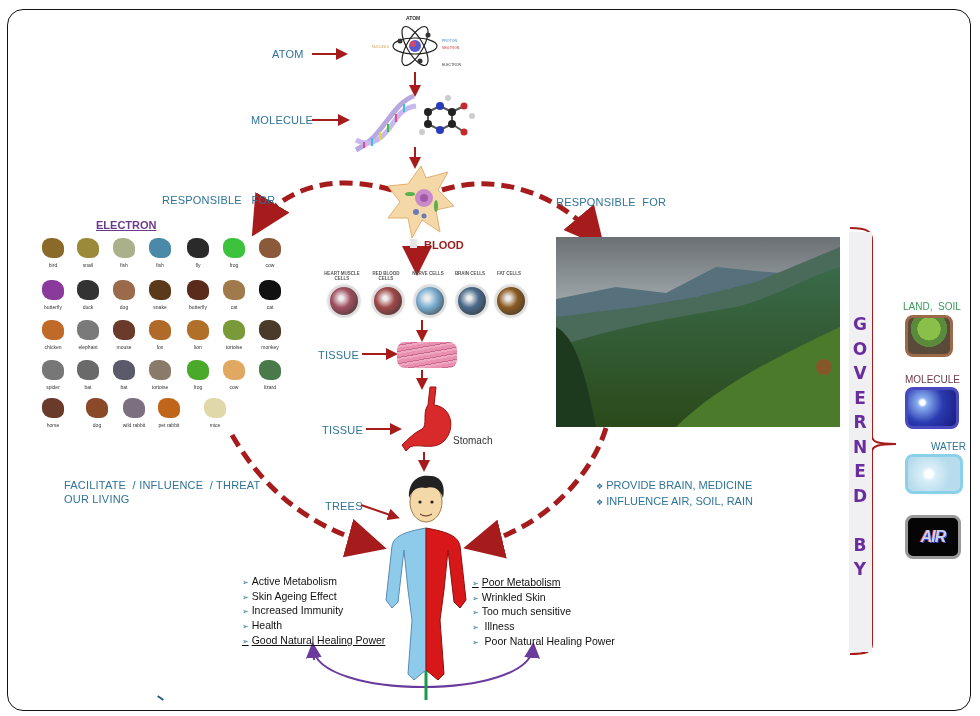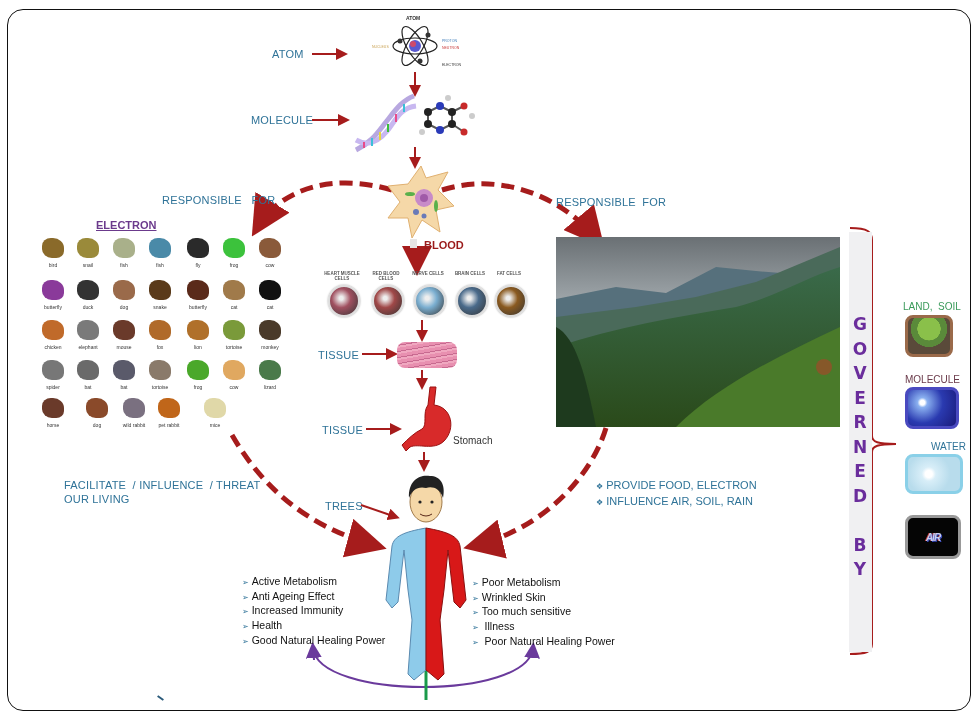--- a/index.html
+++ b/index.html
@@ -312,44 +312,44 @@
   <path d="M0,80 L80,70 L140,60 L200,45 L260,20 L284,10 L284,190 L0,190 Z" fill="#4a6a5a"></path>
   <path d="M0,110 C60,90 120,80 180,70 C220,60 250,40 284,30 L284,190 L0,190 Z" fill="url(#forest)"></path>
   <path d="M120,190 C160,150 220,120 284,90 L284,190 Z" fill="#4a7a2a"></path>
   <path d="M0,90 C20,100 30,140 40,190 L0,190 Z" fill="#1e3a1e"></path>
   <circle cx="268" cy="130" r="8" fill="#a04a2a" opacity="0.7"></circle>
 </svg>
 
 <div class="lbl" style="left:64px;top:478px;white-space:pre;line-height:14px;">FACILITATE  / INFLUENCE  / THREAT
 OUR LIVING</div>
 <ul class="abs" style="left:596px;top:478px;margin:0;padding:0;list-style:none;color:#2f7398;font-size:11px;line-height:14px;">
-  <li><span style="font-size:8px;">❖</span> <span>PROVIDE  FOOD, ELECTRON</span></li>
+  <li><span style="font-size:8px;">❖</span> <span>PROVIDE  BRAIN, MEDICINE</span></li>
   <li><span style="font-size:8px;">❖</span> <span>INFLUENCE  AIR, SOIL, RAIN</span></li>
 </ul>
 
 <div class="lbl" style="left:325px;top:500px;">TREES</div>
 <svg class="abs" style="left:374px;top:470px;" width="104" height="220" viewBox="0 0 104 220">
   <path d="M52,58 L52,200 L40,210 L34,204 L38,150 L34,120 L30,80 L24,132 L18,138 L12,130 L18,76 C20,66 30,62 52,58 Z" fill="#8ecbea" stroke="#5a8ab0" stroke-width="1"></path>
   <path d="M52,58 L52,200 L64,210 L70,204 L66,150 L70,120 L74,80 L80,132 L86,138 L92,130 L86,76 C84,66 74,62 52,58 Z" fill="#d81818" stroke="#8a1010" stroke-width="1"></path>
   <ellipse cx="52" cy="32" rx="16" ry="20" fill="#f5d8a8" stroke="#a07a4a" stroke-width="1"></ellipse>
   <path d="M35,28 C34,10 46,4 56,6 C66,6 72,14 69,28 C66,18 58,16 52,18 C44,16 38,20 35,28 Z" fill="#222"></path>
   <circle cx="46" cy="32" r="1.6" fill="#222"></circle>
     <circle cx="58" cy="32" r="1.6" fill="#222"></circle>
   <path d="M46,44 Q52,48 58,44" fill="none" stroke="#5a2a1a" stroke-width="1"></path>
 </svg>
 
 <ul class="bl" style="left:242px;top:575px;" id="healthy">
     <li style="white-space: pre;">Active Metabolism</li>
-    <li style="white-space: pre;">Anti Ageing Effect</li>
+    <li style="white-space: pre;">Skin Ageing Effect</li>
     <li style="white-space: pre;">Increased Immunity</li>
     <li style="white-space: pre;">Health</li>
-    <li style="white-space: pre;">Good Natural Healing Power</li>
+    <li style="white-space: pre; text-decoration: underline;">Good Natural Healing Power</li>
   </ul>
 <ul class="bl" style="left:472px;top:576px;" id="unhealthy">
-    <li style="white-space: pre;">Poor Metabolism</li>
+    <li style="white-space: pre; text-decoration: underline;">Poor Metabolism</li>
     <li style="white-space: pre;">Wrinkled Skin</li>
     <li style="white-space: pre;">Too much sensitive</li>
     <li style="white-space: pre;"> Illness</li>
     <li style="white-space: pre;"> Poor Natural Healing Power</li>
   </ul>
 
 <div class="abs" style="left:849px;top:232px;width:23px;height:420px;background:#f0f0f2;"></div>
 <div class="gov" id="gov">
     <div style="height: 24.5px;">G</div>
     <div style="height: 24.5px;">O</div>
@@ -364,16 +364,16 @@
     <div style="height: 24.5px;">Y</div>
   </div>
 
 <div class="tlabel" style="left:903px;top:301px;color:#3a9a5a;white-space:pre;">LAND,  SOIL</div>
 <div class="tile" style="left:905px;top:315px;width:48px;height:42px;border:3px solid #9a6a4a;background:radial-gradient(circle at 50% 30%,#8ac04a 0 35%,#5a8a3a 36% 55%,#5a4a3a 56%);box-sizing:border-box;"></div>
 <div class="tlabel" style="left:905px;top:374px;color:#6a3a4a;">MOLECULE</div>
 <div class="tile" style="left:905px;top:387px;width:54px;height:42px;border:3px solid #4a4ac0;background:radial-gradient(circle at 30% 35%,#ffffff 0 6%,#8ab0f0 12%,#2a3ab0 50%,#1a1a7a);box-sizing:border-box;"></div>
 <div class="tlabel" style="left:910px;top:441px;color:#2f7398;margin-left:21px;">WATER</div>
 <div class="tile" style="left:905px;top:454px;width:58px;height:40px;border:3px solid #8ad0e8;background:radial-gradient(circle at 40% 50%,#ffffff 0 10%,#d8eef8 20%,#b8dcec 60%);box-sizing:border-box;"></div>
 <div class="tile" style="left:905px;top:515px;width:56px;height:44px;border:3px solid #999;background:#050505;box-sizing:border-box;display:flex;align-items:center;justify-content:center;">
-  <span style="color:#c8d0f0;font-weight:bold;font-size:10px;font-style:italic;letter-spacing:-1px;text-shadow:1px 1px 0 #3a4ac0,-1px 0 0 #c83a3a;">AIR</span>
+  <span style="color:#c8d0f0;font-weight:bold;font-size:16px;font-style:italic;letter-spacing:-1px;text-shadow:1px 1px 0 #3a4ac0,-1px 0 0 #c83a3a;">AIR</span>
 </div>
 
 <div class="abs" style="left:157px;top:697px;width:7px;height:2px;background:#2a5a7a;transform:rotate(35deg);"></div>
 
 </body></html>

